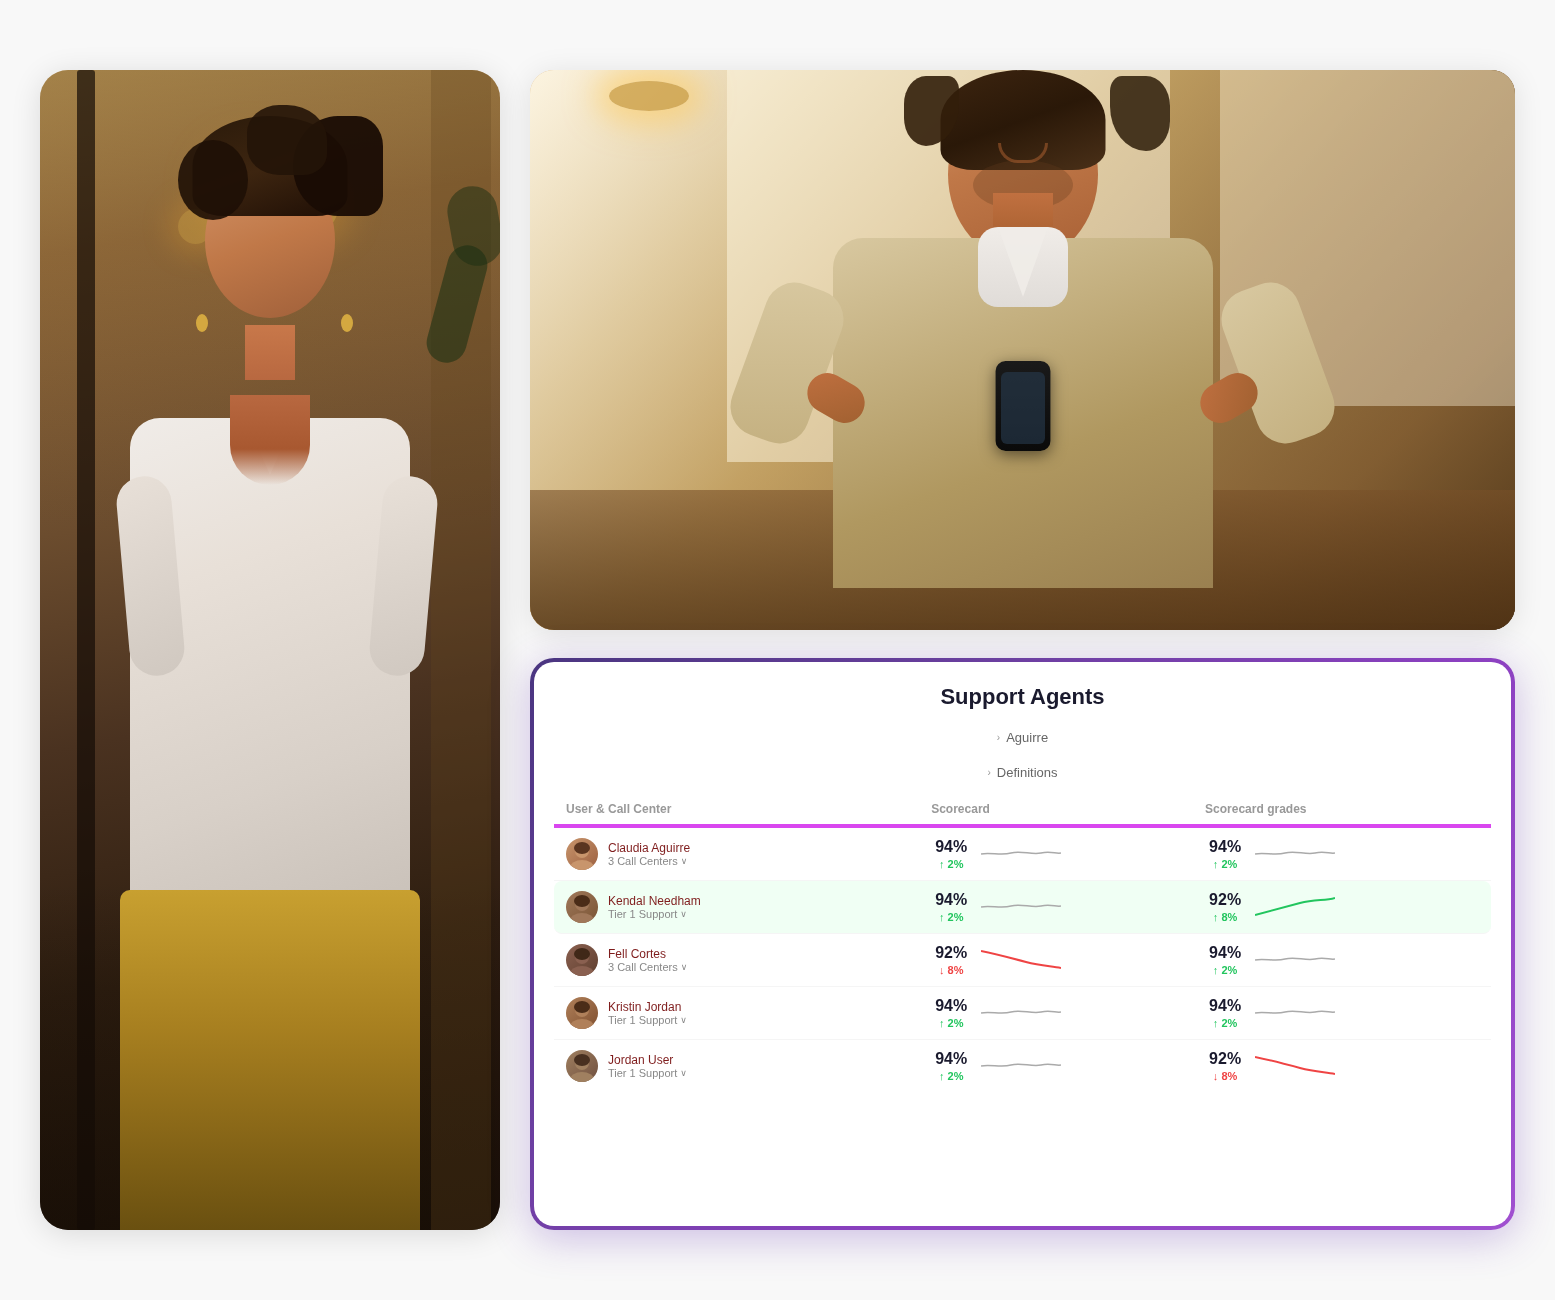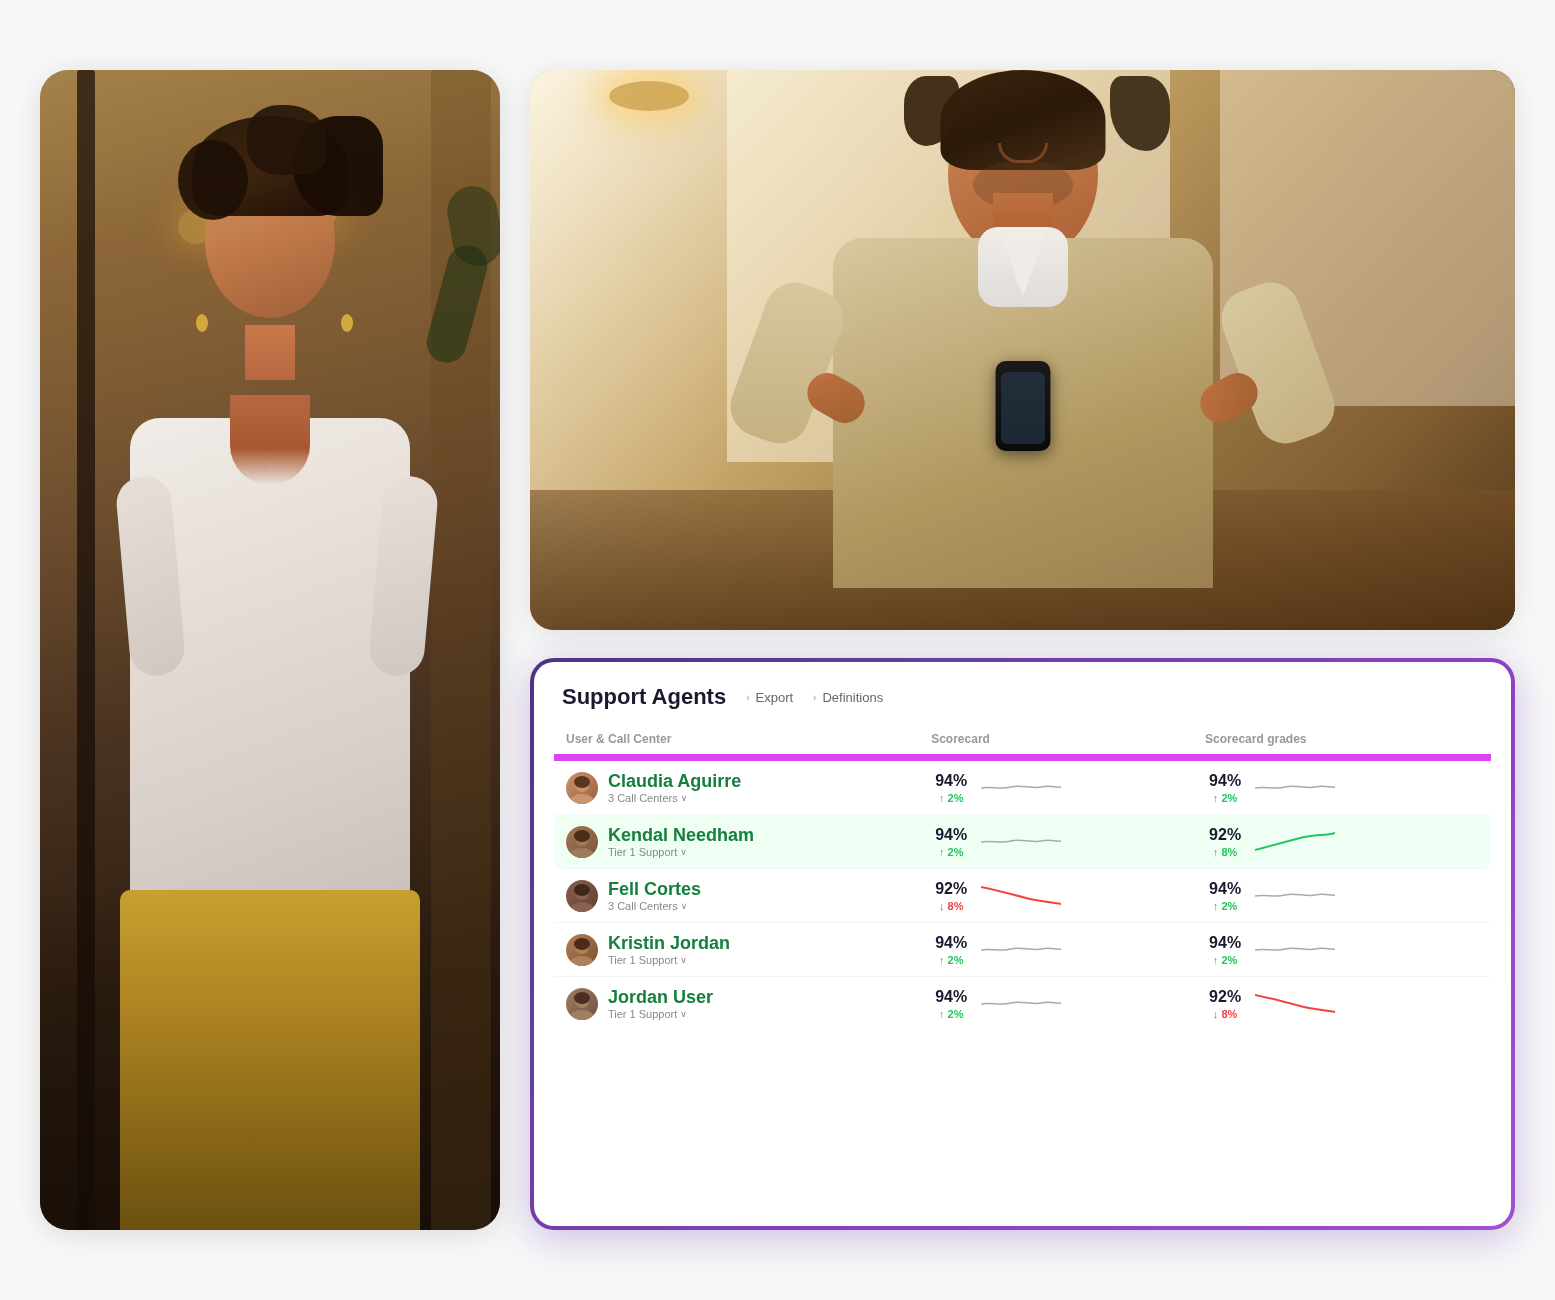--- a/index.html
+++ b/index.html
@@ -72,20 +72,21 @@
       border-radius: 20px;
       height: 100%;
       overflow: hidden;
     }
 
     .dashboard-header {
       padding: 22px 28px 14px;
       display: flex;
       align-items: center;
       gap: 20px;
+      flex-direction: column;
     }
 
     .dashboard-title {
       font-size: 22px;
       font-weight: 700;
       color: #1a1a2e;
     }
 
     .header-action {
       display: flex;
@@ -102,21 +103,21 @@
     }
 
     .table-container {
       padding: 0 20px 16px;
     }
 
     .table-header {
       display: grid;
       grid-template-columns: 2fr 1.5fr 1.5fr;
       padding: 8px 12px;
-      border-bottom: 7px solid #d946ef;
+      border-bottom: 4px solid #d946ef;
     }
 
     .table-header-cell {
       font-size: 12px;
       font-weight: 600;
       color: #999;
       text-transform: none;
     }
 
     .table-row {
@@ -151,23 +152,23 @@
       background: #ddd;
     }
 
     .agent-avatar-1 { background: linear-gradient(135deg, #c8956c, #9c6040); }
     .agent-avatar-2 { background: linear-gradient(135deg, #a0785a, #7a5535); }
     .agent-avatar-3 { background: linear-gradient(135deg, #8a6050, #604030); }
     .agent-avatar-4 { background: linear-gradient(135deg, #b0805a, #805030); }
     .agent-avatar-5 { background: linear-gradient(135deg, #a08060, #705040); }
 
     .agent-info .agent-name {
-      font-size: 18px;
-      font-weight: 700;
-      color: #15803d;
+      font-size: 12px;
+      font-weight: 400;
+      color: #7f1d1d;
     }
 
     .agent-info .agent-sub {
       font-size: 11px;
       color: #888;
       display: flex;
       align-items: center;
       gap: 3px;
     }
 
@@ -330,21 +331,21 @@
       </div>
     </div>
 
     <div class="dashboard-card">
       <div class="dashboard-inner">
 
         <div class="dashboard-header">
           <span class="dashboard-title">Support Agents</span>
           <span class="header-action">
             <span class="chevron">›</span>
-            <span>Export</span>
+            <span>Aguirre</span>
           </span>
           <span class="header-action">
             <span class="chevron">›</span>
             <span>Definitions</span>
           </span>
         </div>
 
         <div class="table-container">
           <div class="table-header">
             <div class="table-header-cell">User &amp; Call Center</div>

